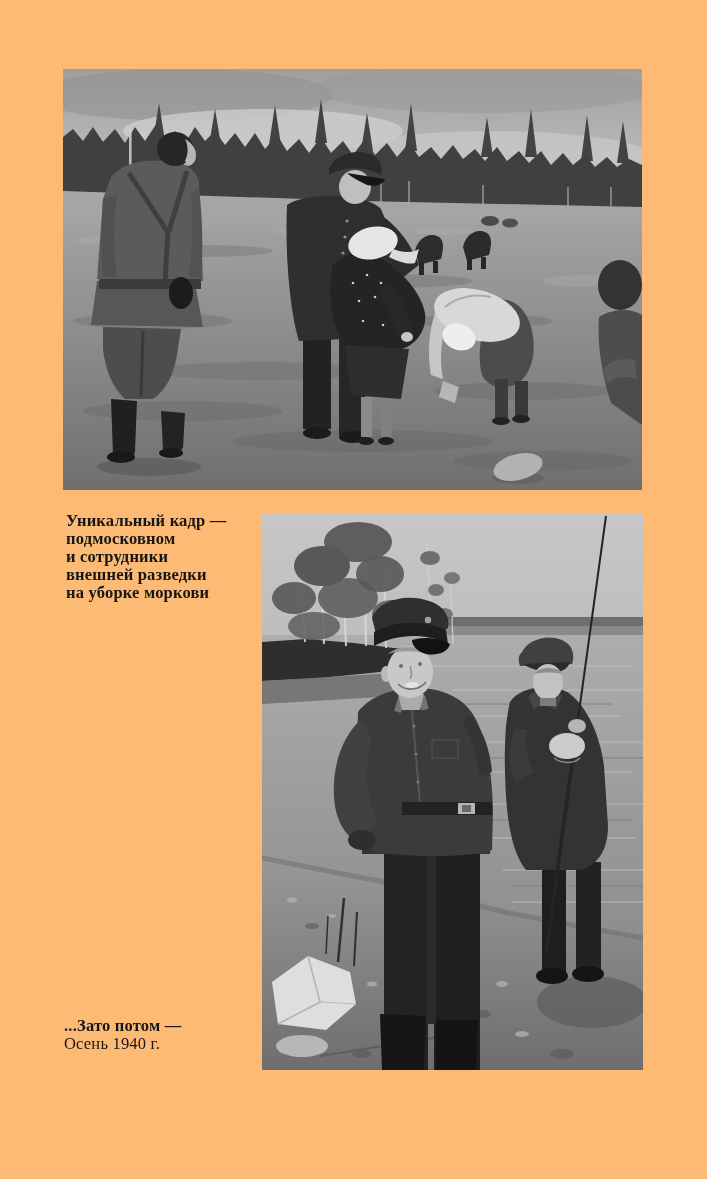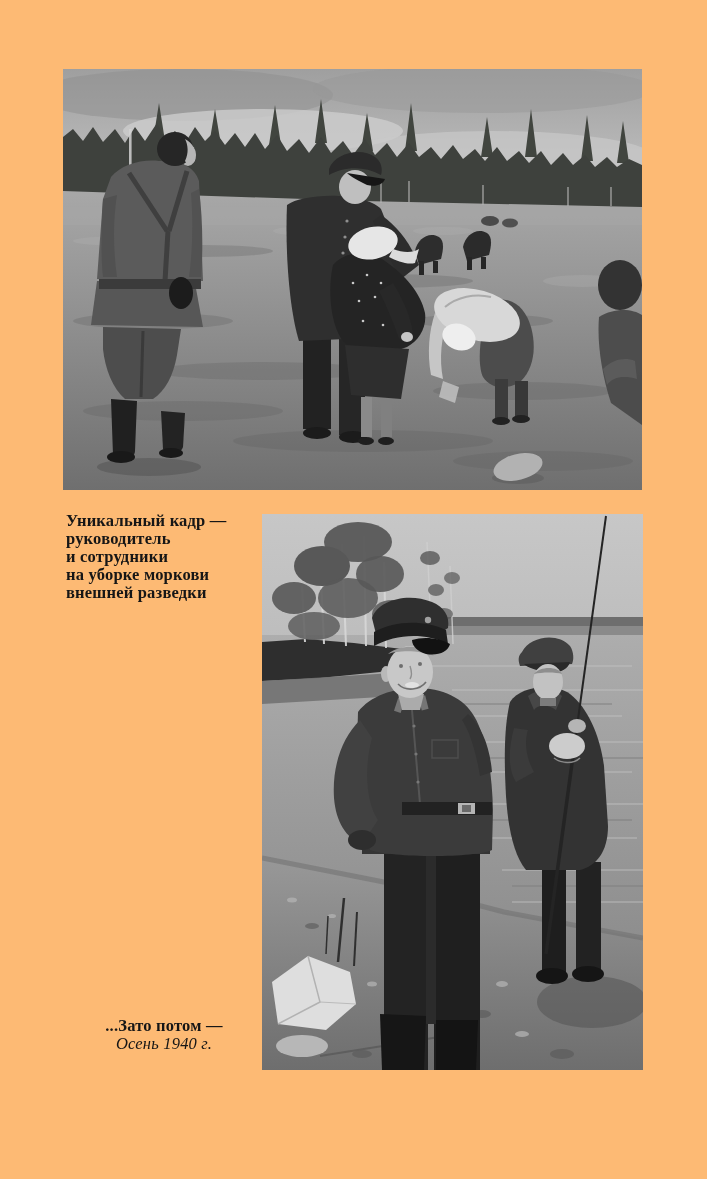--- a/index.html
+++ b/index.html
@@ -9,23 +9,23 @@
   }
   .photo{position:absolute;overflow:hidden;background:#9a9a9a;}
   .photo svg{display:block;width:100%;height:100%;}
   .photo-top{left:63px;top:69px;width:579px;height:421px;}
   .photo-bottom{left:262px;top:514px;width:381px;height:556px;}
   .caption{
     position:absolute;color:#161616;font-weight:700;
     font-size:16.5px;line-height:18px;letter-spacing:.2px;
   }
   .caption-top{left:66px;top:512px;width:200px;}
-  .caption-bottom{left:64px;top:1017px;width:200px;text-align:center;}
+  .caption-bottom{left:64px;top:1017px;width:200px;}
   .cap-line{white-space:nowrap;}
-  .cap-line.italic{font-style:italic;font-weight:400;}
+  .cap-line.italic{font-weight:400;}
 </style>
 </head>
 <body>
 
 <div class="page">
 
   <figure class="photo photo-top" style="margin:0" aria-label="Черно-белое фото: руководитель и сотрудники внешней разведки на уборке моркови в поле; люди наклонились над грядками, офицер в фуражке стоит в центре, лес и облачное небо на заднем плане">
     <svg viewBox="0 0 579 421" preserveAspectRatio="none">
       <defs>
         <linearGradient id="skyT" x1="0" y1="0" x2="0" y2="1">
@@ -186,24 +186,24 @@
         <ellipse cx="118" cy="224" rx="12" ry="16" fill="#1c1c1c"></ellipse>
         <ellipse cx="125" cy="86" rx="8" ry="11" fill="#b6b6b6"></ellipse>
         <ellipse cx="112" cy="80" rx="18" ry="17" fill="#262626"></ellipse>
         <path d="M122,70 C130,74 134,82 132,92 C128,96 124,96 122,92 C126,84 125,76 122,70 Z" fill="#b6b6b6"></path>
       </g>
     </svg>
   </figure>
 
   <div class="caption caption-top">
     <div class="cap-line">Уникальный кадр —</div>
-    <div class="cap-line">руководитель</div>
+    <div class="cap-line">подмосковном</div>
     <div class="cap-line">и сотрудники</div>
+    <div class="cap-line">внешней разведки</div>
     <div class="cap-line">на уборке моркови</div>
-    <div class="cap-line">внешней разведки</div>
   </div>
 
   <figure class="photo photo-bottom" style="margin:0" aria-label="Черно-белое фото: улыбающийся офицер в фуражке стоит на берегу озера, руки за спиной; справа мужчина в кепке с удочкой; слева мыс с берёзами">
     <svg viewBox="0 0 381 556" preserveAspectRatio="none">
       <defs>
         <linearGradient id="sky2" x1="0" y1="0" x2="0" y2="1">
           <stop offset="0" stop-color="#c7c7c7"></stop>
             <stop offset="1" stop-color="#bcbcbc"></stop>
         </linearGradient>
         <linearGradient id="water2" x1="0" y1="0" x2="0" y2="1">

